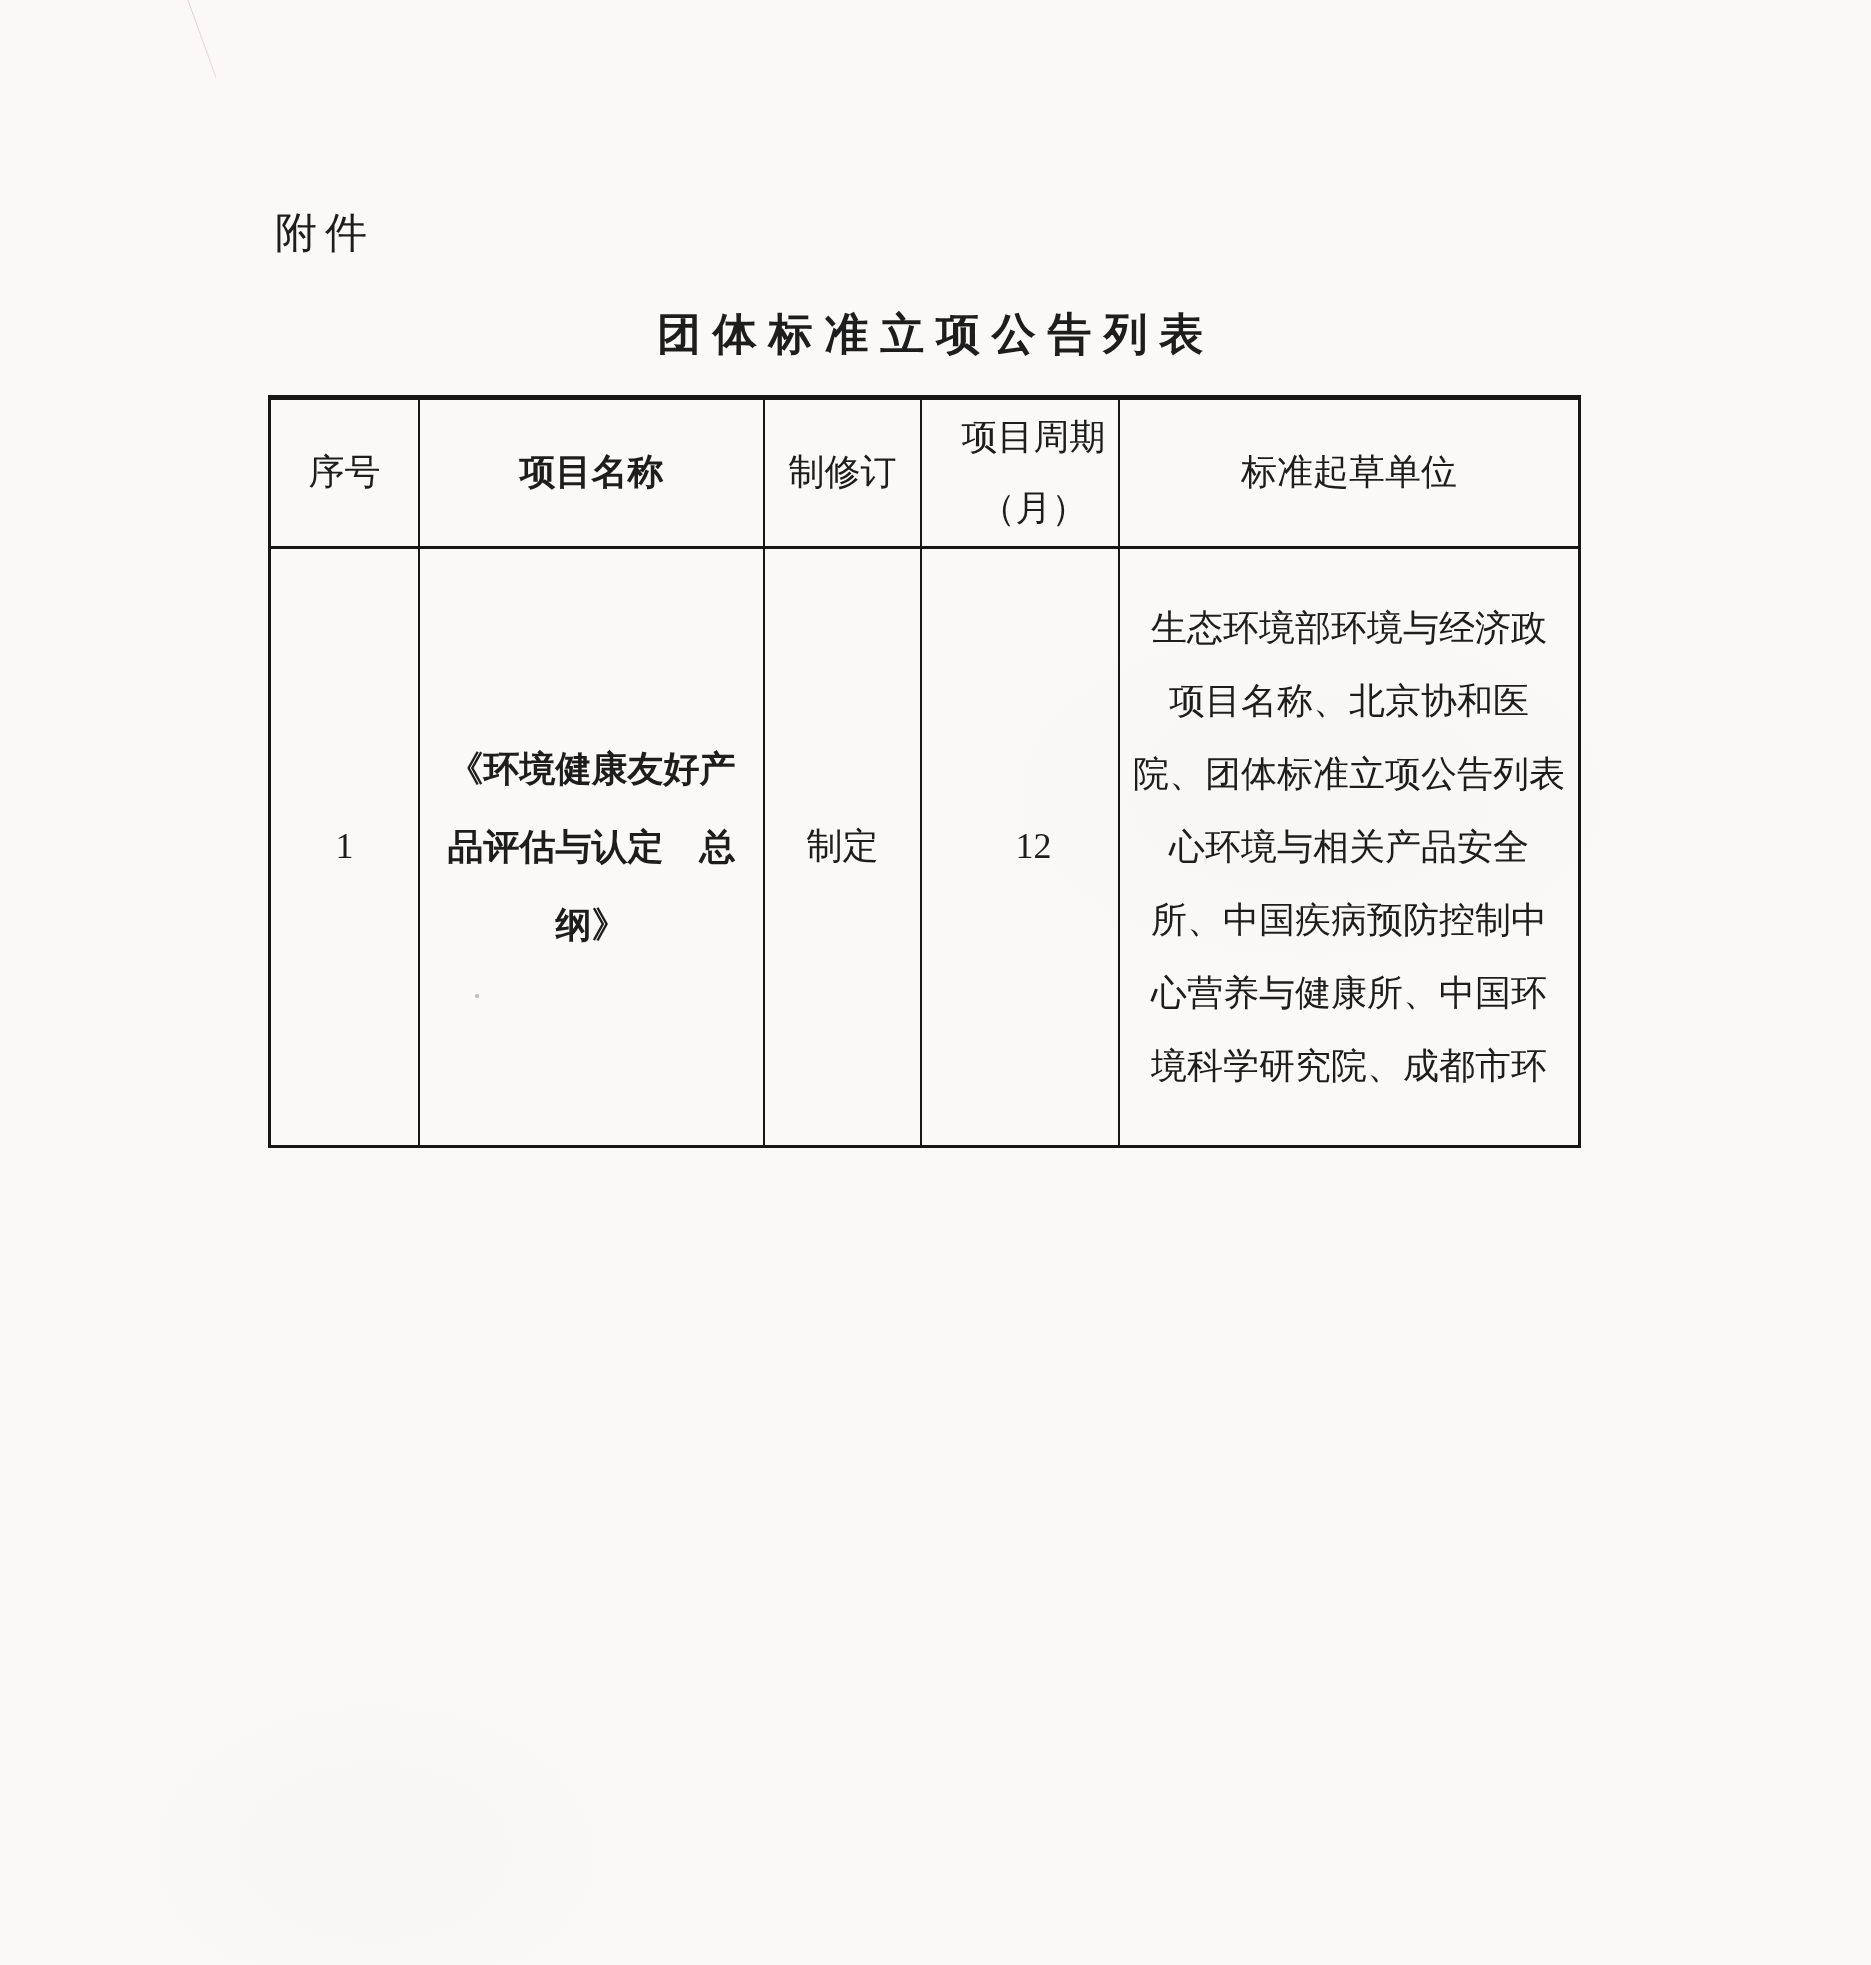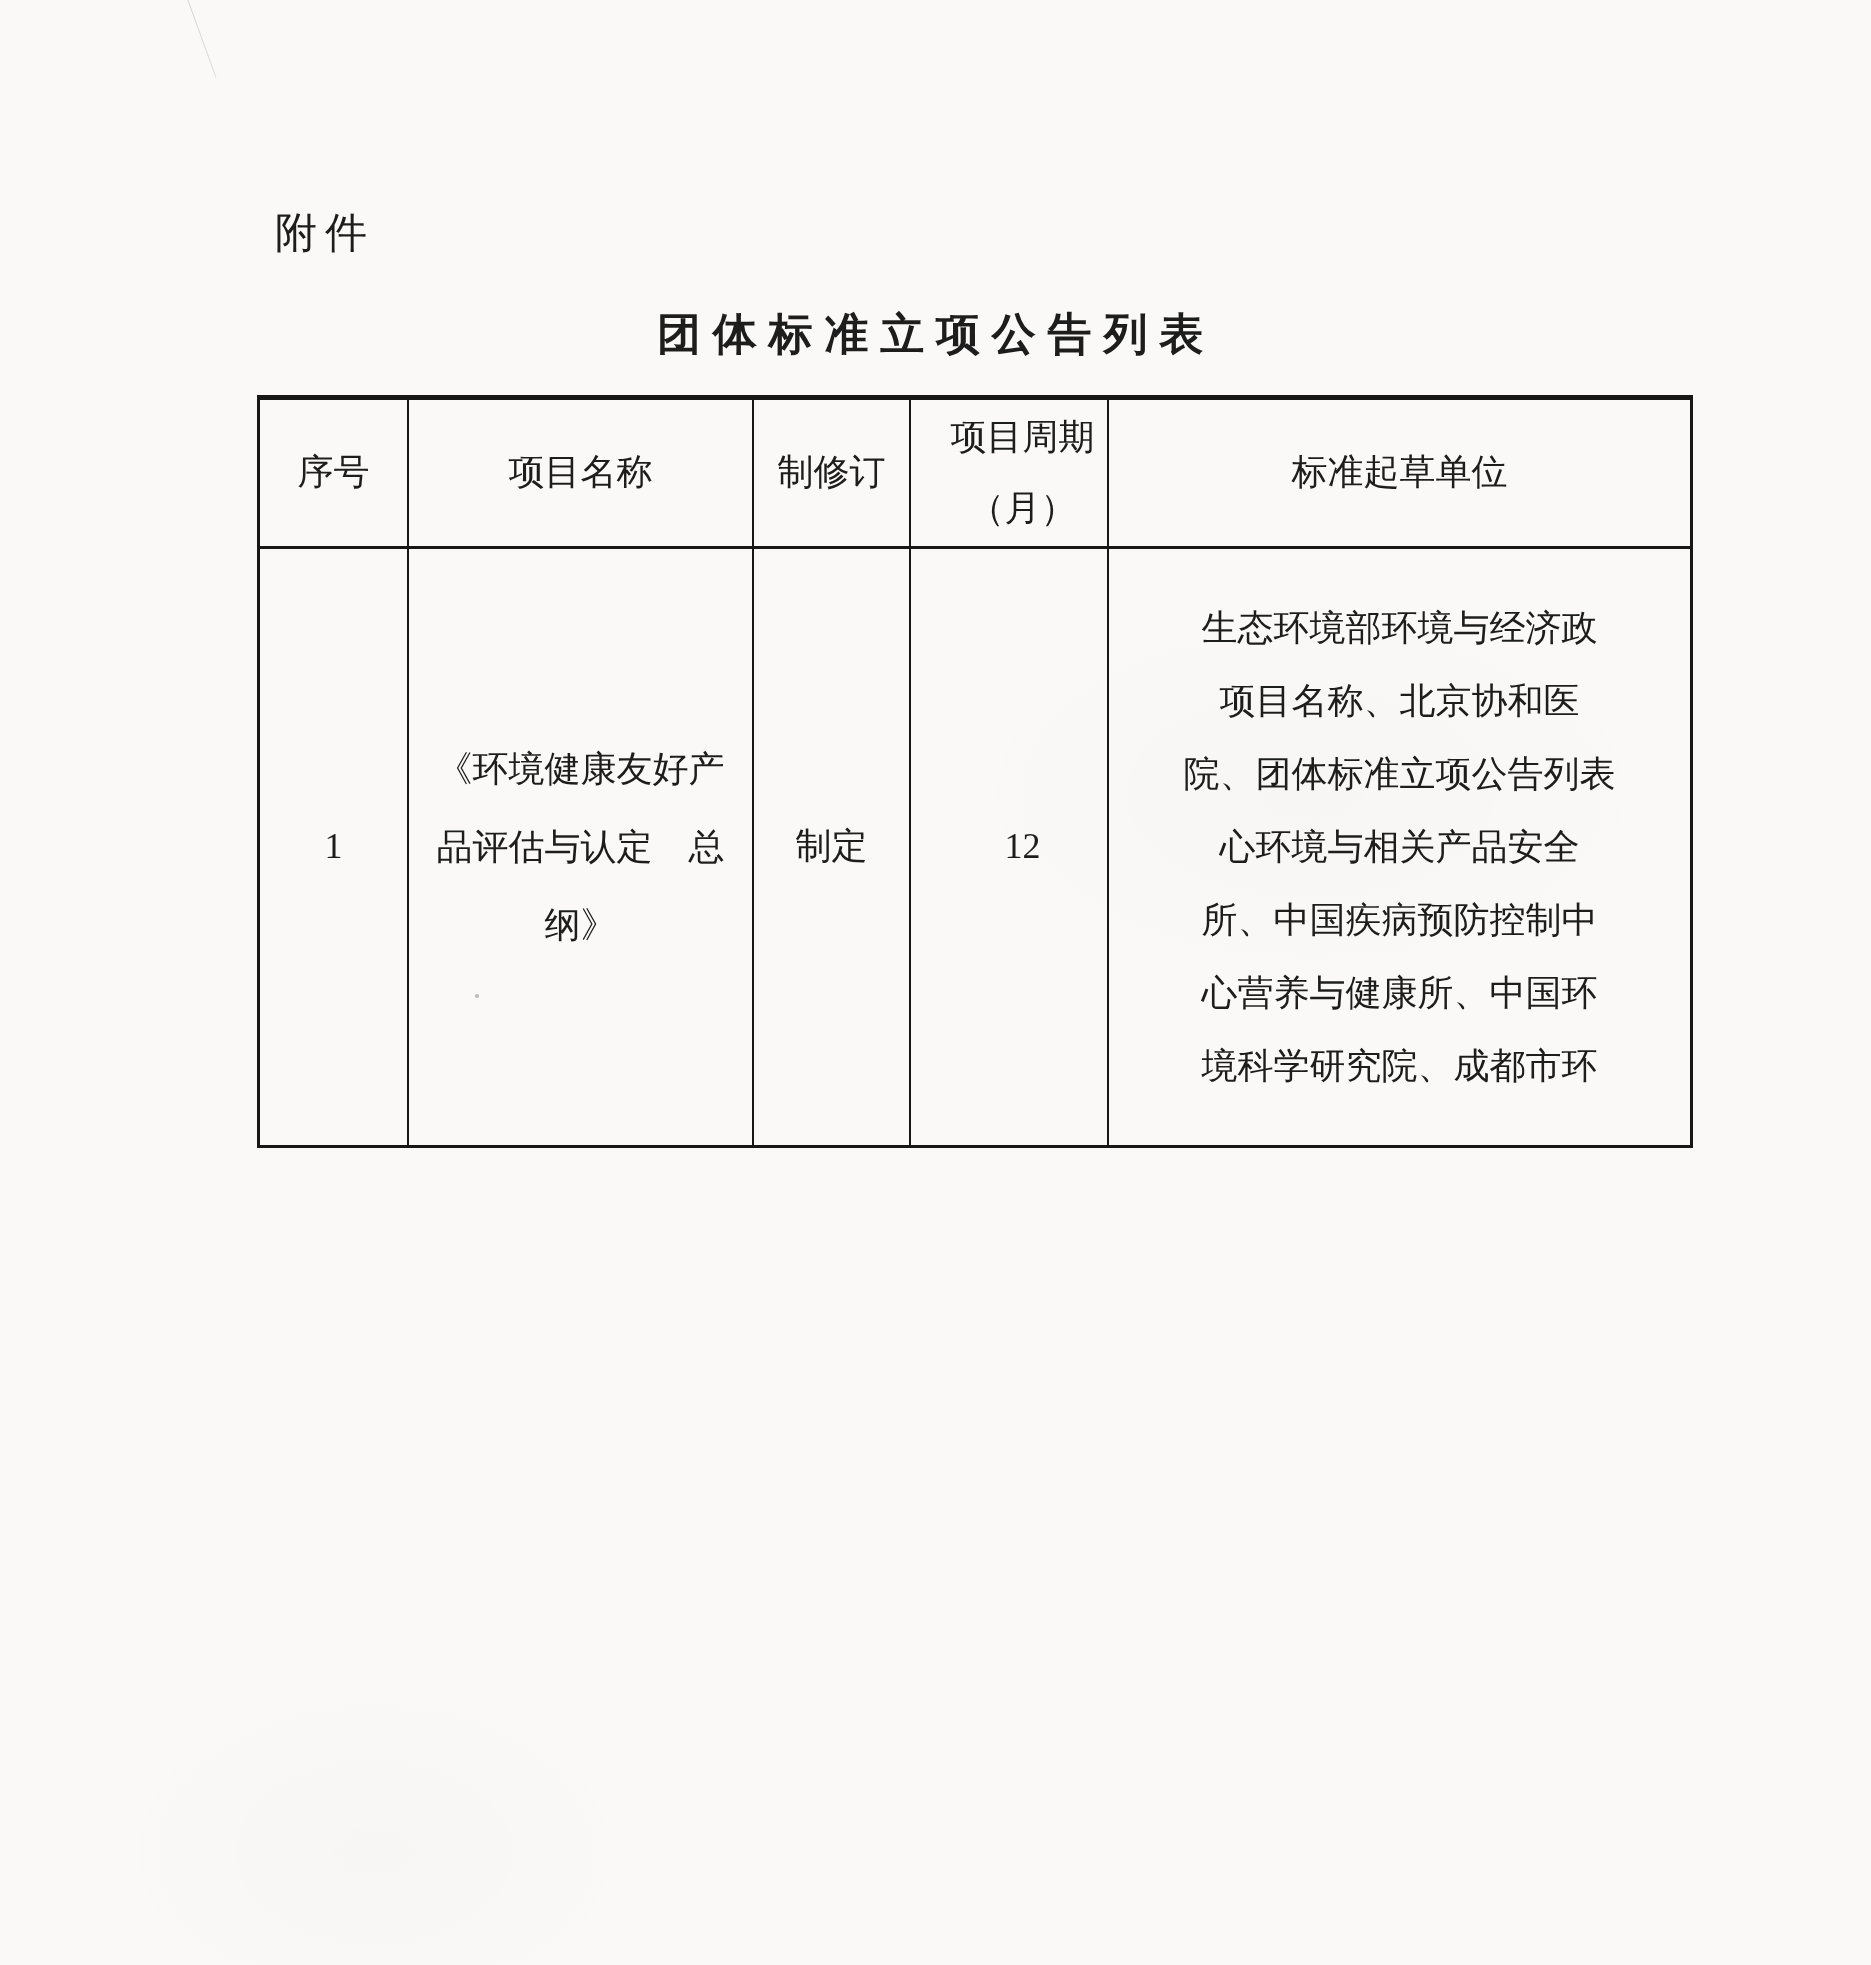--- a/index.html
+++ b/index.html
@@ -49,23 +49,23 @@
     width: 100%;
     margin: 0;
     text-align: center;
     font-size: 44px;
     font-weight: 700;
     letter-spacing: 11.8px;
     line-height: 1.15;
   }
   .table {
     position: absolute;
-    left: 257px;
+    left: 268px;
     top: 395px;
-    width: 1436px;
+    width: 1313px;
     height: 753px;
     box-sizing: border-box;
     border: 3.9px solid #171717;
     border-top-width: 5.5px;
     display: flex;
     flex-direction: column;
     background: transparent;
   }
   .thead {
     height: 146px;
@@ -82,21 +82,21 @@
     display: flex;
     flex-direction: column;
     justify-content: center;
     align-items: center;
     text-align: center;
     font-size: 36px;
     line-height: 1.2;
   }
   .cell + .cell { border-left: 2px solid #171717; }
   .c1 { width: 147px;  flex: 0 0 147px; }
-  .c2 { width: 345px;  flex: 0 0 345px; }
+  .c2 { width: 345px;  flex: 0 0 345px; font-weight: bold; }
   .c3 { width: 157px;  flex: 0 0 157px; }
   .c4 { width: 198px;  flex: 0 0 198px; padding-left: 27px; }
   .c5 { flex: 1; }
   .thead .line { line-height: 71px; }
   .name-line { line-height: 78px; }
   .draft-line { line-height: 73px; white-space: nowrap; }
   .dot {
     position: absolute;
     left: 475px;
     top: 994px;

